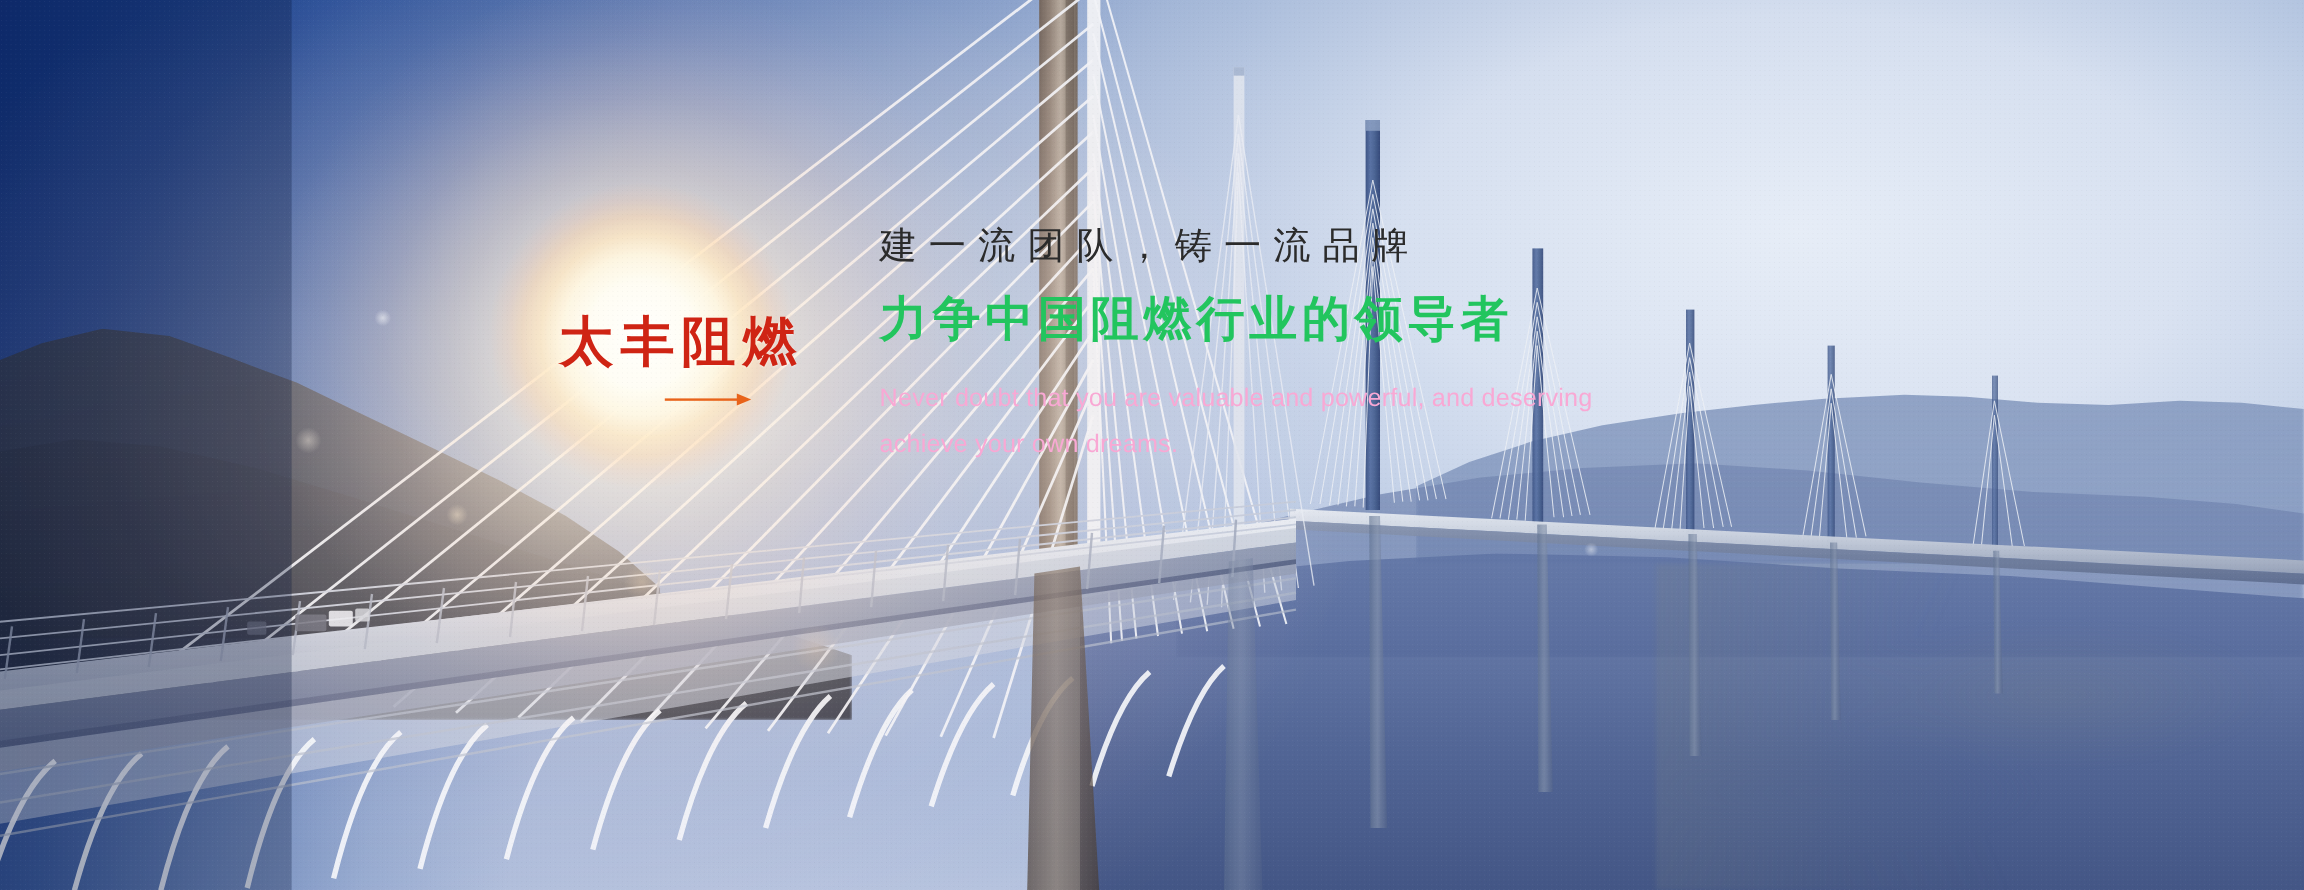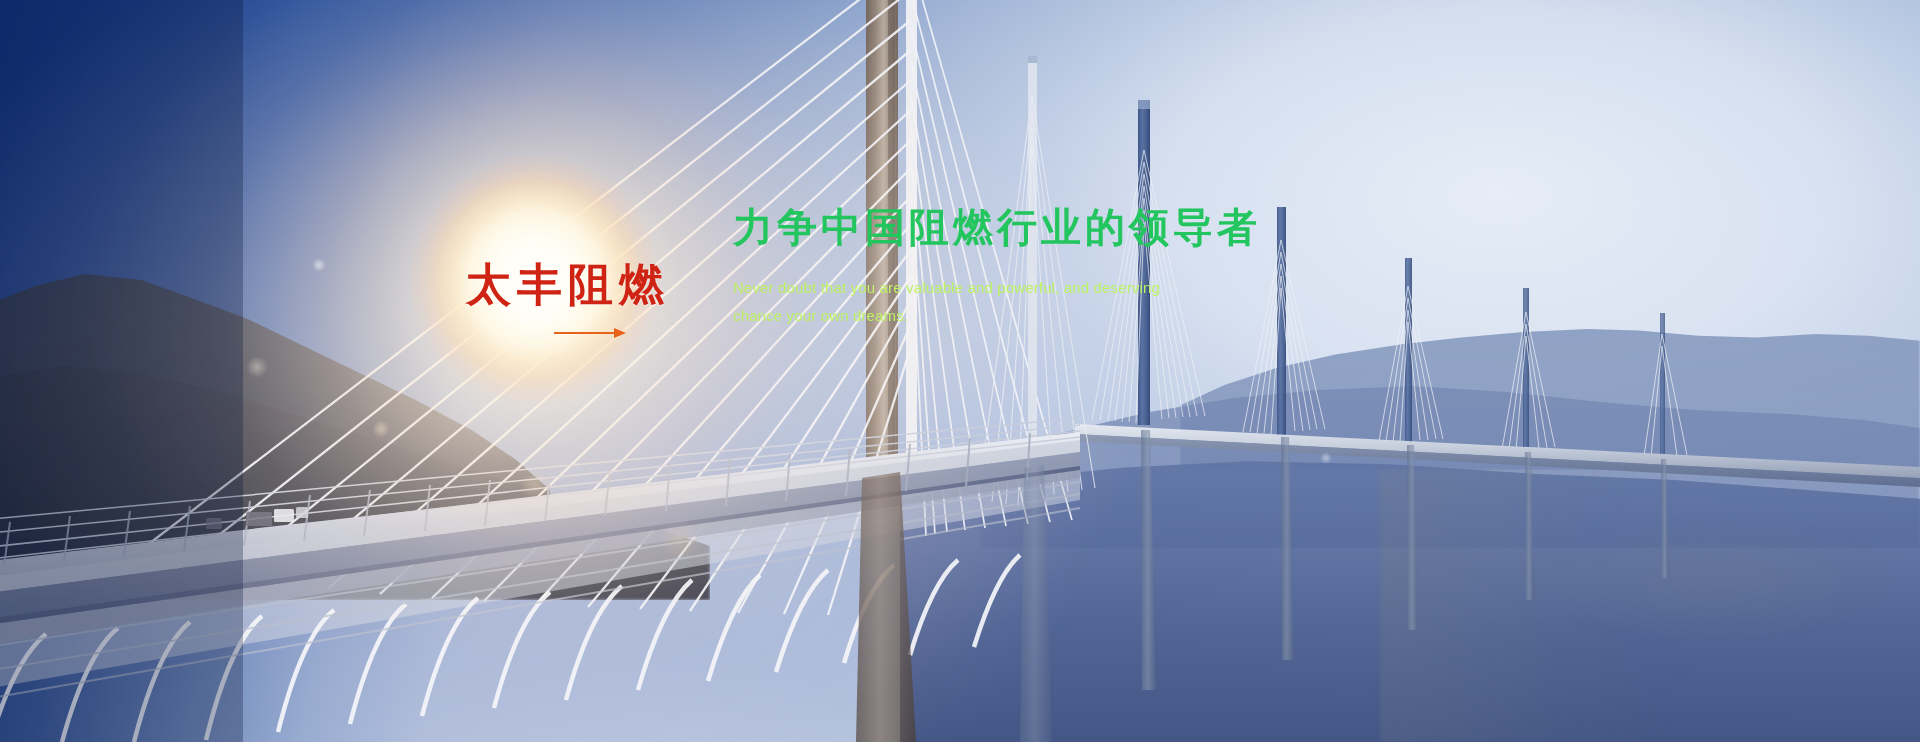--- a/index.html
+++ b/index.html
@@ -243,23 +243,23 @@
     font-weight: bold;
     letter-spacing: 4px;
     color: #22c55e;
     line-height: 1.25;
     margin-top: 16px;
     white-space: nowrap;
   }
   #body-copy {
     margin-top: 22px;
     font-family: "Liberation Sans", "DejaVu Sans", sans-serif;
-    font-size: 15px;
+    font-size: 21px;
     font-weight: 400;
-    color: #bef264;
+    color: #f9a8d4;
     line-height: 1.85;
     letter-spacing: 0.15px;
     max-width: 560px;
   }
   #body-copy .ln { display: block; white-space: nowrap; }
   #body-copy .ln.indent { padding-left: 6px; }
 </style>
 </head>
 <body>
 
@@ -549,21 +549,22 @@
 
     <div id="logo-block">
       <div id="logo-text">太丰阻燃</div>
       <div id="logo-arrow">
         <span class="shaft"></span>
         <span class="head"></span>
       </div>
     </div>
 
     <div id="headline-block">
+      <div id="headline-sub">建一流团队，铸一流品牌</div>
       <div id="headline-main">力争中国阻燃行业的领导者</div>
       <div id="body-copy">
         <span class="ln">Never doubt that you are valuable and powerful, and deserving</span>
-        <span class="ln">chance your own dreams.</span>
+        <span class="ln">achieve your own dreams.</span>
       </div>
     </div>
 
   </div>
 </div>
 
 </body></html>

